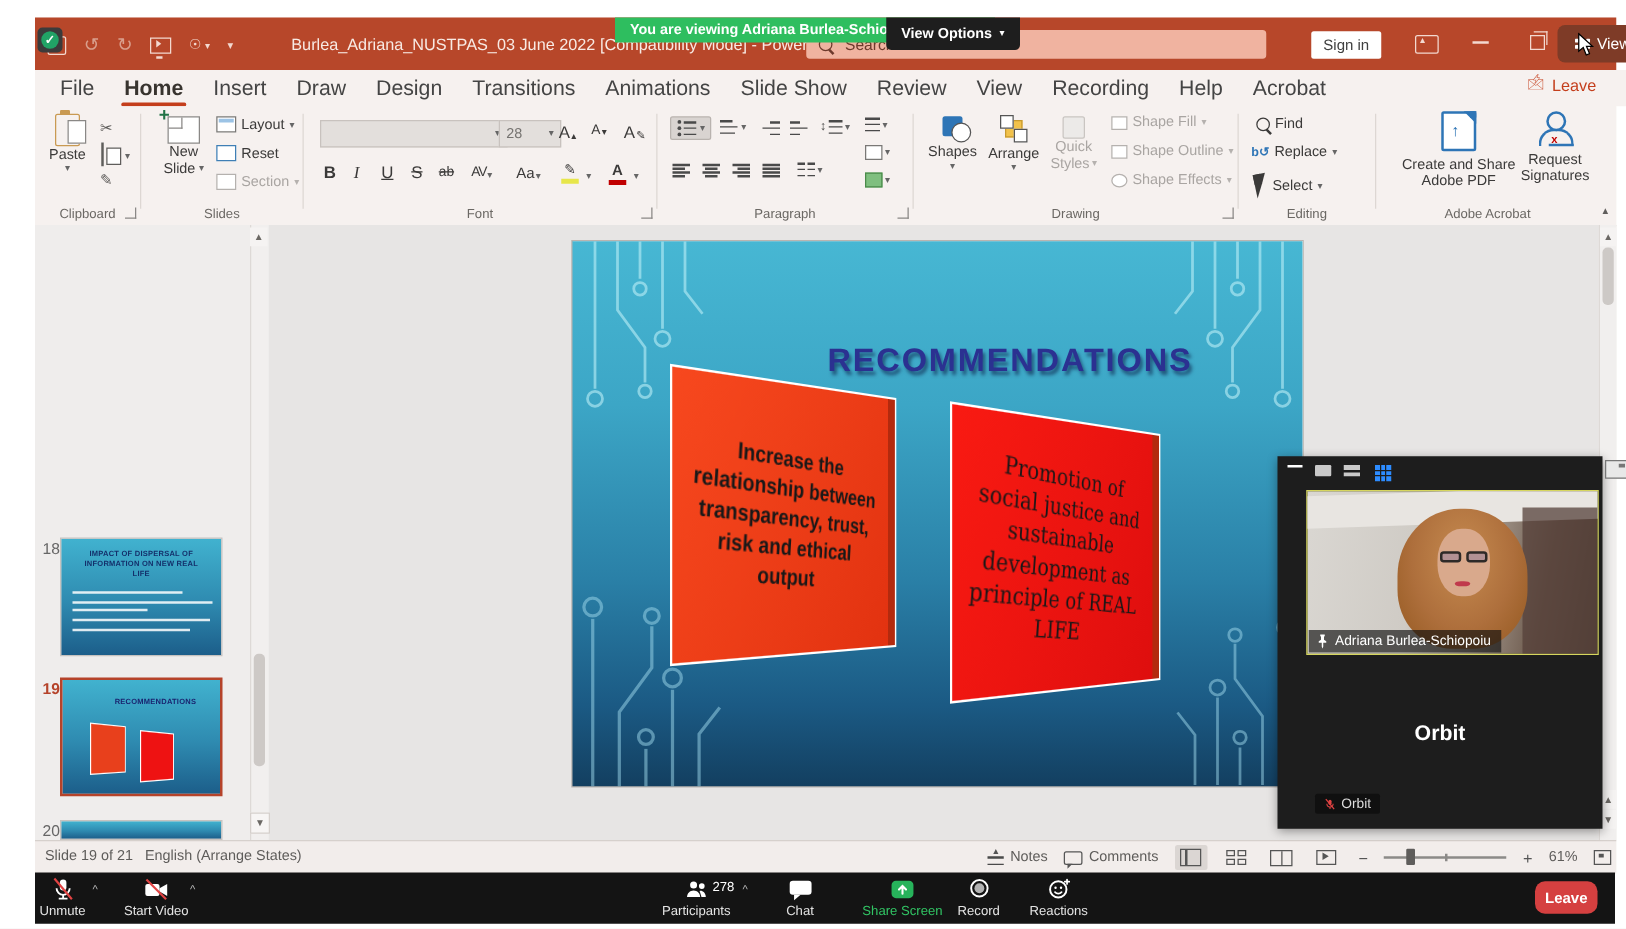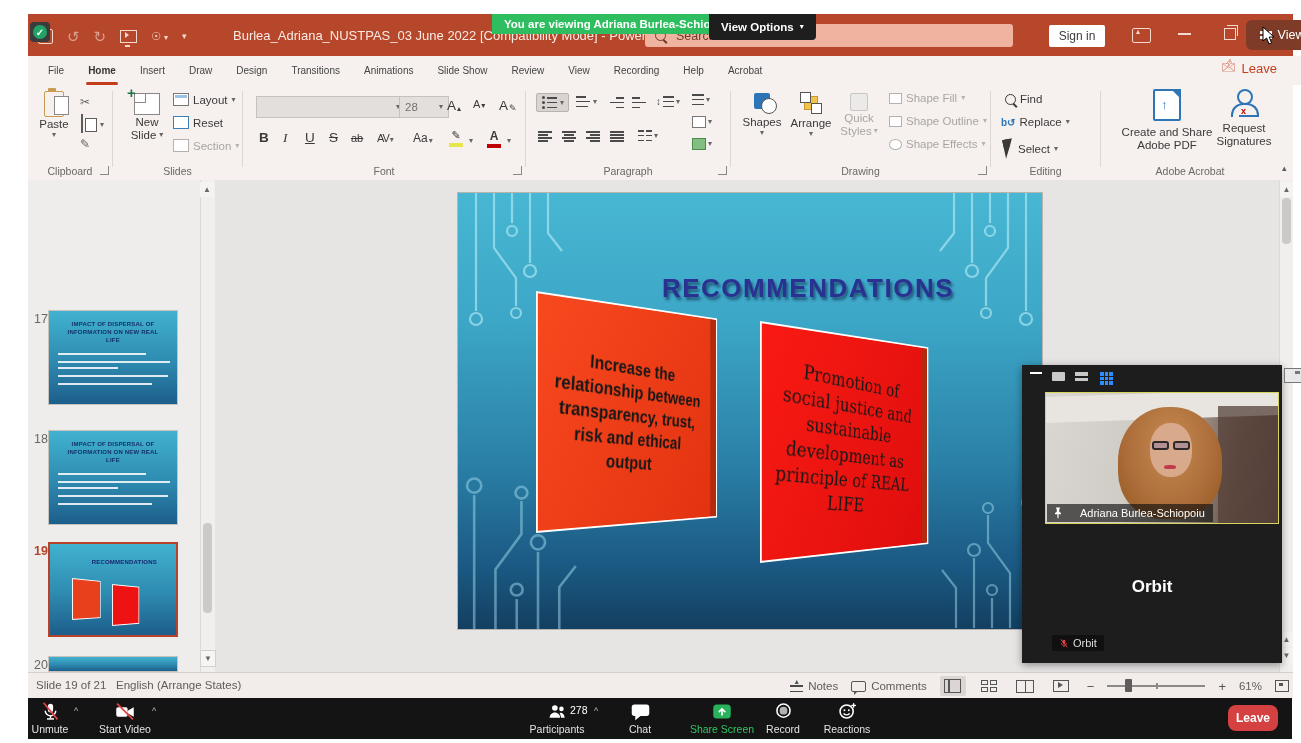--- a/index.html
+++ b/index.html
@@ -49,21 +49,21 @@
   .vgrid{display:grid;grid-template-columns:repeat(3,3px);grid-template-rows:3px 3px;gap:1.5px}
   .vgrid i{background:#fff;border-radius:.5px}
   
   .gban{left:464px;top:0;height:20px;background:#2EBE5F;color:#fff;font-size:11.5px;font-weight:bold;
         display:flex;align-items:center;padding:0 12px;z-index:3;white-space:nowrap}
   .vopt{left:681px;top:0;height:26px;background:#1E1E1E;color:#fff;font-size:11.5px;font-weight:bold;
         display:flex;align-items:center;padding:0 12px;gap:6px;border-radius:0 0 4px 4px;z-index:4}
 
   
   .tabs{left:0;top:42px;width:100%;height:29px;background:#F6F1EF;display:flex;align-items:center;padding-left:8px}
-  .tab{padding:0 12px;font-size:10px;color:#444;height:29px;display:flex;align-items:center;position:relative;white-space:nowrap}
+  .tab{padding:0 12px;font-size:17px;color:#444;height:29px;display:flex;align-items:center;position:relative;white-space:nowrap}
   .tab.on{color:#38342f;font-weight:bold}
   .tab.on::after{content:"";position:absolute;left:10px;right:10px;bottom:0;height:3px;background:#C43E1C;border-radius:2px}
   .sharebtn{right:16px;top:44px;color:#C43E1C;font-size:13px;display:flex;gap:6px;align-items:center}
   .shic{color:#C43E1C;font-size:12px}
 
   
   .ribbon{left:0;top:71px;width:100%;height:95px;background:#F6F1EF;border-bottom:1px solid #DAD4D0}
   .grp{position:absolute;top:0;height:95px}
   .glabel{position:absolute;bottom:3px;left:0;width:100%;text-align:center;font-size:10.5px;color:#6b6864}
   .vsep{position:absolute;top:6px;height:76px;width:1px;background:#DDD7D3}
@@ -224,21 +224,21 @@
      background:linear-gradient(100deg,#DAD7D2 0%,#CFCBC5 38%,#A89D92 58%,#6E5B4E 80%,#4A3C33 100%);overflow:hidden}
   .tile::before{content:"";position:absolute;left:-5%;top:0;width:110%;height:20%;background:#E8E5E1;transform:rotate(-2deg)}
   .tile::after{content:"";position:absolute;right:0;top:10%;width:26%;height:90%;background:#55403a;opacity:.75}
   .hair{position:absolute;left:72px;top:14px;width:104px;height:112px;border-radius:48% 48% 42% 42%;
      background:radial-gradient(ellipse at 50% 35%,#C68B50 0%,#AE6F3C 55%,#93581F 100%);z-index:2}
   .face{position:absolute;left:104px;top:30px;width:42px;height:54px;border-radius:46%;background:#D9A98C;z-index:3}
   .glasses{position:absolute;left:106px;top:48px;width:38px;height:9px;z-index:4;display:flex;gap:4px}
   .glasses i{flex:1;border:2px solid #2e2a28;border-radius:3px;background:rgba(120,110,160,.4)}
   .lips{position:absolute;left:118px;top:72px;width:12px;height:4px;border-radius:40%;background:#C03A4C;z-index:4}
   .nametag{position:absolute;left:1px;bottom:1px;background:rgba(15,15,15,.65);color:#fff;font-size:11px;
-     display:flex;align-items:center;gap:17px;padding:3px 8px 3px 6px;z-index:6}
+     display:flex;align-items:center;gap:5px;padding:3px 8px 3px 6px;z-index:6}
   .orbitbig{position:absolute;left:0;top:212px;width:100%;text-align:center;color:#fff;font-weight:bold;font-size:17px}
   .orbittag{position:absolute;left:30px;top:270px;background:#101010;color:#ddd;font-size:11px;display:flex;
      align-items:center;gap:4px;padding:2px 7px;border-radius:2px}
   .popout{left:1284px;top:368px;width:17px;height:13px;z-index:6;border:1.6px solid #777;background:#e8e8e8;position:absolute}
   .popout::after{content:"";position:absolute;right:2px;top:2px;width:5px;height:3px;background:#777}
 
   
   .cursor{left:1262px;top:26px;z-index:9}
 </style>
 </head>
@@ -568,31 +568,20 @@
         <span class="lbl">Signatures</span>
       </div>
       <div class="glabel">Adobe Acrobat</div>
     </div>
     <s class="a" style="left:1254px;top:78px;font-size:9px;color:#605E5C">▴</s>
   </div>
 
   <div class="a content">
 
     <div class="a panel">
-      <div class="thumbwrap" style="top:130px">
-        <span class="tnum">17</span>
-        <div class="thumb">
-          <div class="ttitle">IMPACT OF DISPERSAL OF INFORMATION ON NEW REAL LIFE</div>
-          <span class="tbul" style="top:42px;width:88px"></span>
-            <span class="tbul" style="top:50px;width:112px"></span>
-          <span class="tbul" style="top:56px;width:60px"></span>
-            <span class="tbul" style="top:64px;width:110px"></span>
-          <span class="tbul" style="top:72px;width:94px"></span>
-        </div>
-      </div>
       <div class="thumbwrap" style="top:250px">
         <span class="tnum">18</span>
         <div class="thumb">
           <div class="ttitle">IMPACT OF DISPERSAL OF INFORMATION ON NEW REAL LIFE</div>
           <span class="tbul" style="top:42px;width:88px"></span>
             <span class="tbul" style="top:50px;width:112px"></span>
           <span class="tbul" style="top:56px;width:60px"></span>
             <span class="tbul" style="top:64px;width:110px"></span>
           <span class="tbul" style="top:72px;width:94px"></span>
         </div>

